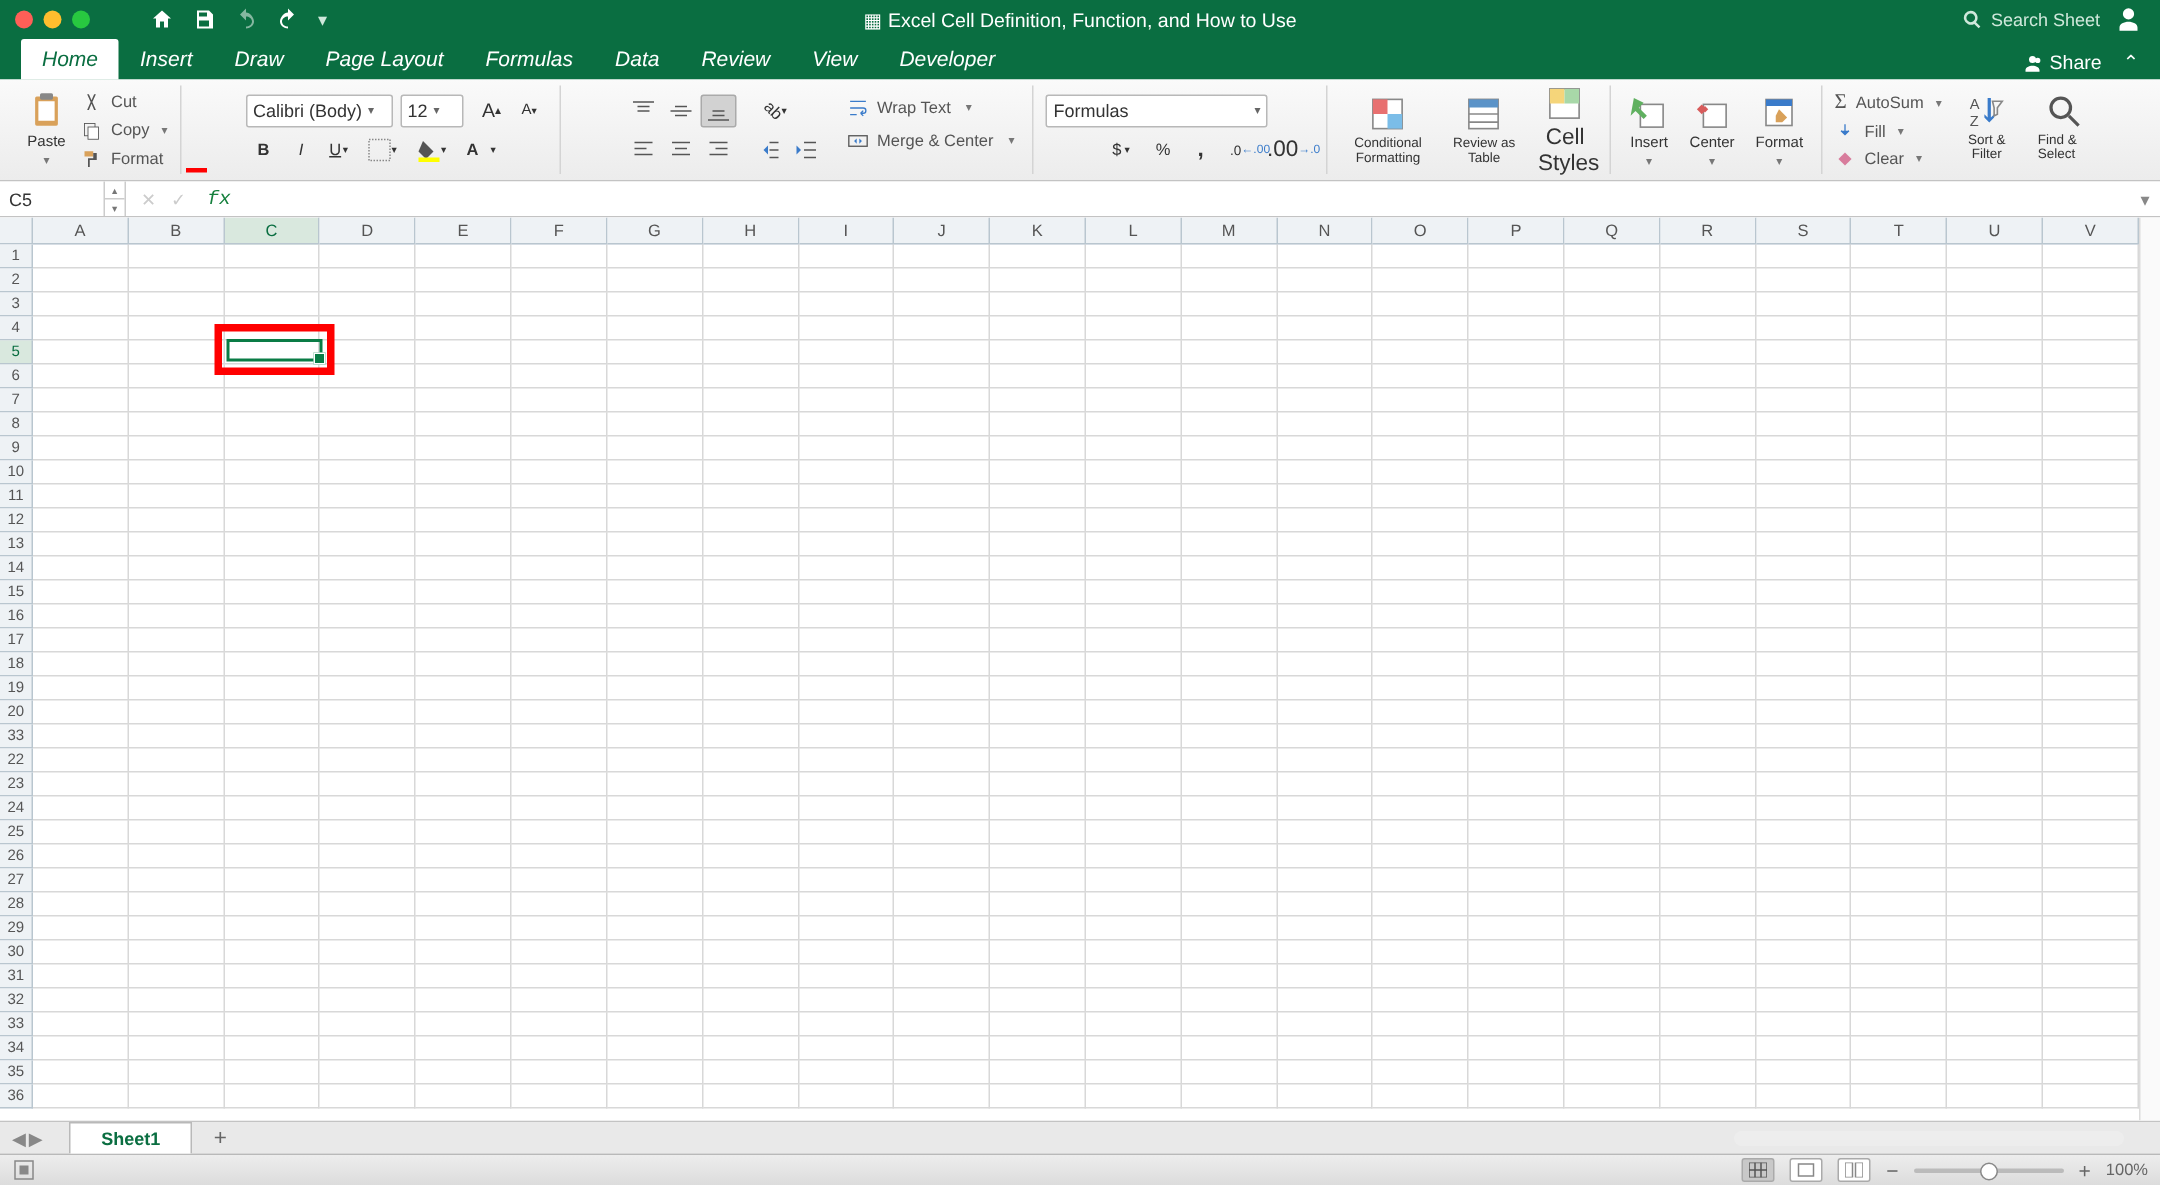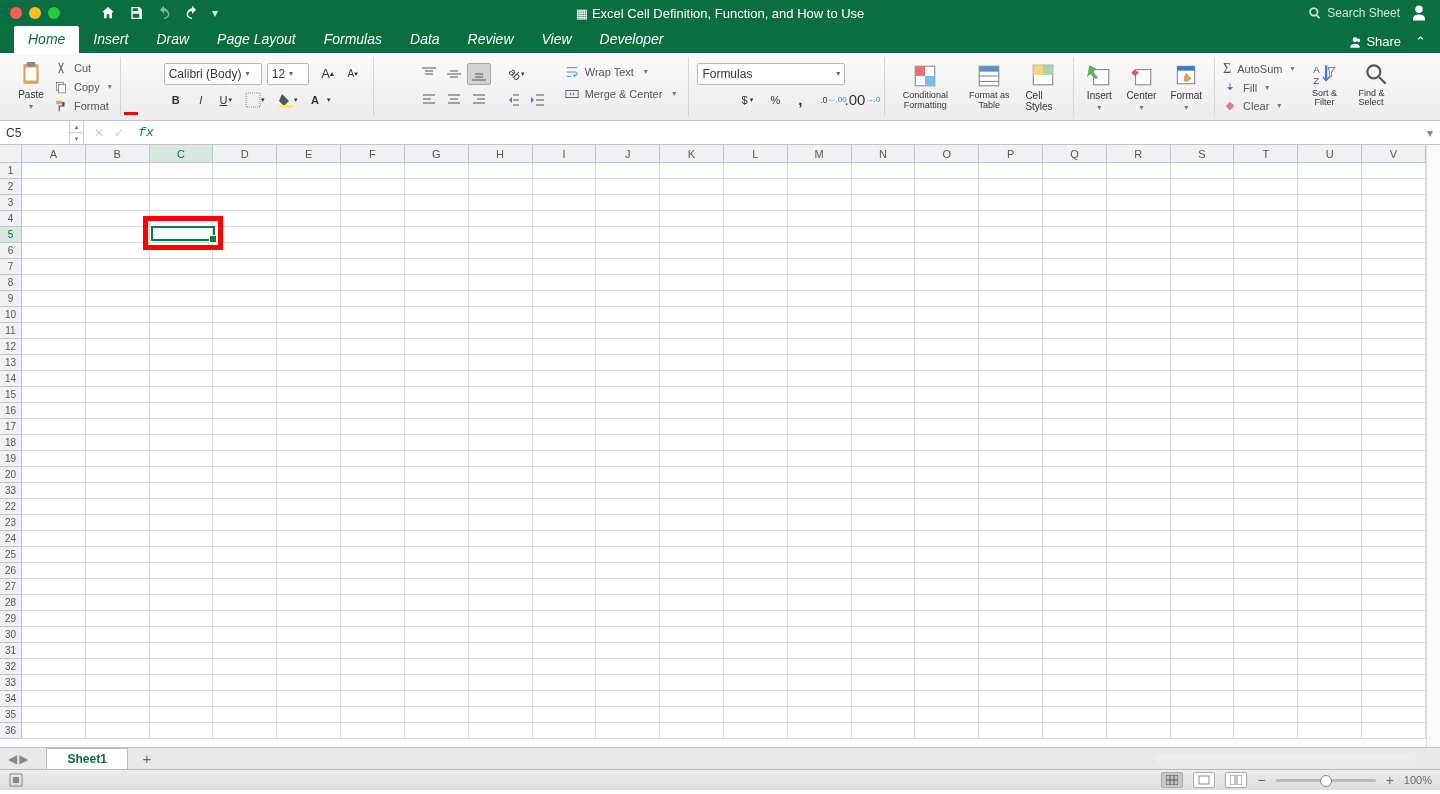--- a/index.html
+++ b/index.html
@@ -369,29 +369,29 @@
         </svg>
       <div style="font-size:9px;line-height:1.1;text-align:center"><span style="display:inline-block;width:56px;white-space:normal">Conditional Formatting</span></div>
     </div>
     <div class="big-btn">
       <svg viewBox="0 0 24 24">
           <rect x="3" y="3" width="18" height="18" fill="#fff" stroke="#888"></rect>
           <rect x="3" y="3" width="18" height="5" fill="#5b93c8"></rect>
           <line x1="3" y1="12" x2="21" y2="12" stroke="#888"></line>
           <line x1="3" y1="17" x2="21" y2="17" stroke="#888"></line>
         </svg>
-      <div style="font-size:9px;line-height:1.1;text-align:center"><span style="display:inline-block;width:44px;white-space:normal">Format as Table</span></div>
+      <div style="font-size:9px;line-height:1.1;text-align:center"><span style="display:inline-block;width:44px;white-space:normal">Review as Table</span></div>
     </div>
     <div class="big-btn">
       <svg viewBox="0 0 24 24">
           <rect x="3" y="3" width="18" height="18" fill="#fff" stroke="#888"></rect>
           <rect x="3" y="3" width="9" height="9" fill="#f5d57a"></rect>
           <rect x="12" y="3" width="9" height="9" fill="#a8d8a8"></rect>
         </svg>
-      <div style="font-size:10px;line-height:1.1;text-align:left"><span style="display:inline-block;width:36px;white-space:normal">Cell Styles</span></div>
+      <div style="font-size:15px;line-height:1.1;text-align:center"><span style="display:inline-block;width:36px;white-space:normal">Cell Styles</span></div>
     </div>
   </div>
 
   <div class="rgroup center" style="flex-direction:row;gap:6px">
     <div class="big-btn">
       <svg viewBox="0 0 24 24">
           <rect x="7" y="7" width="14" height="14" fill="#fff" stroke="#888"></rect>
           <path fill="#5fb05f" d="M3 3l6 3-3 3 5 5-2 2-5-5-3 3z"></path>
         </svg>
       <span>Insert</span>

